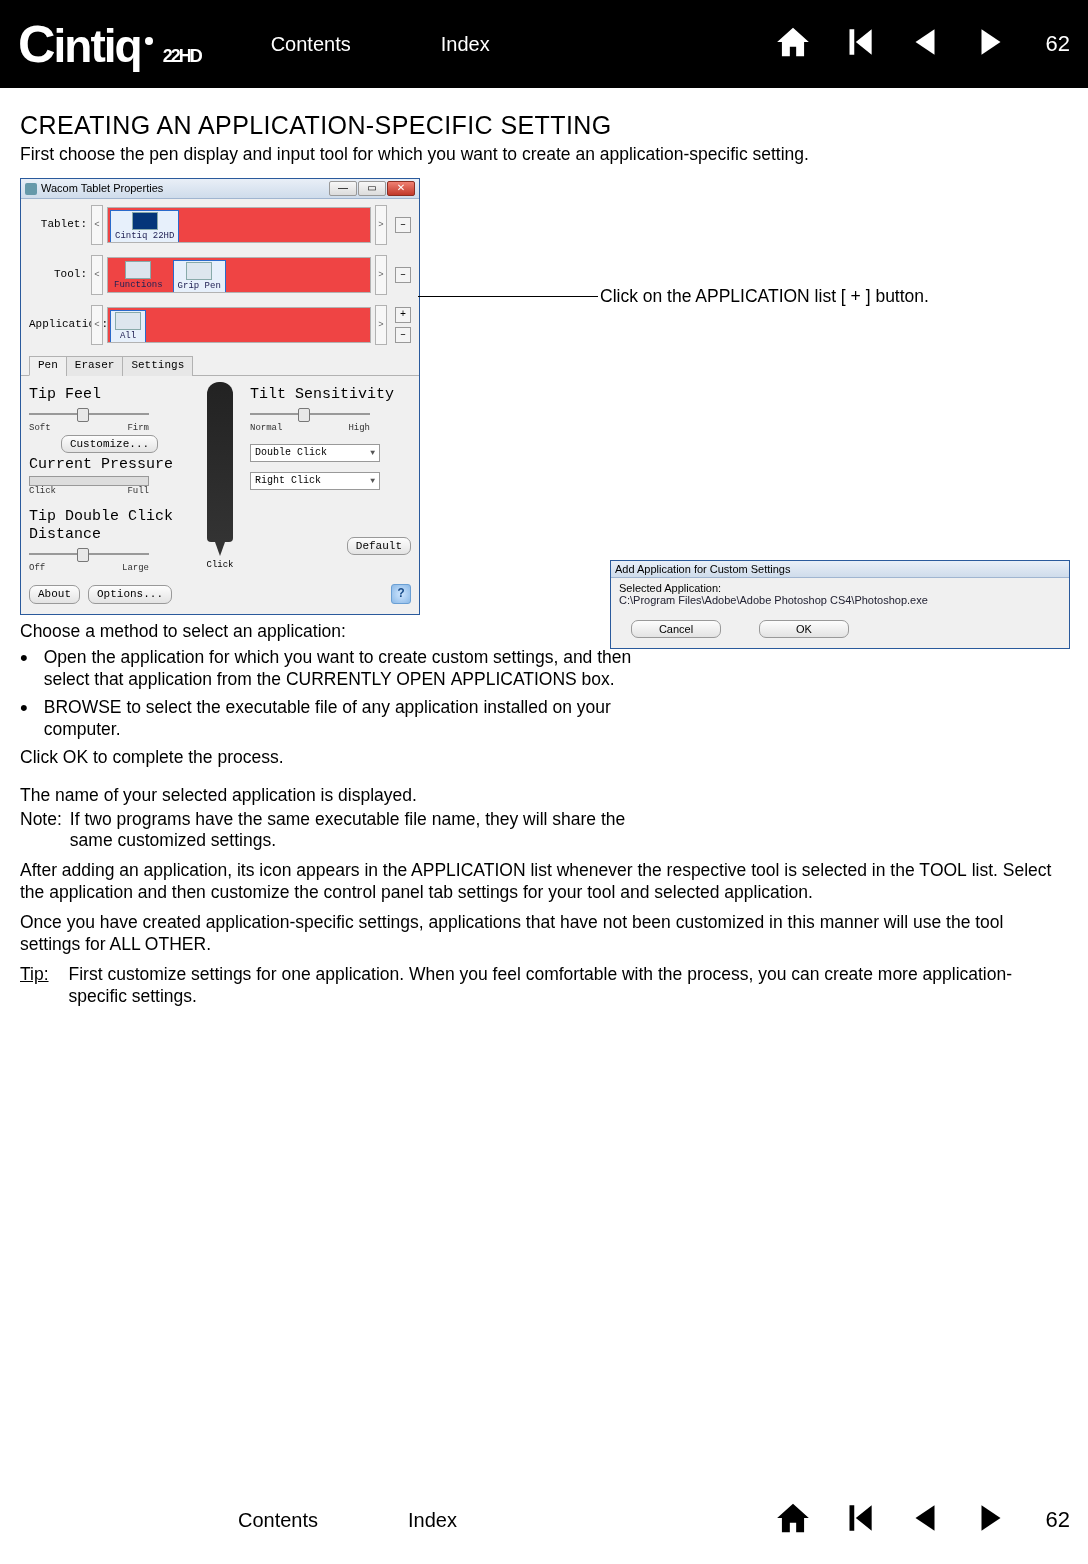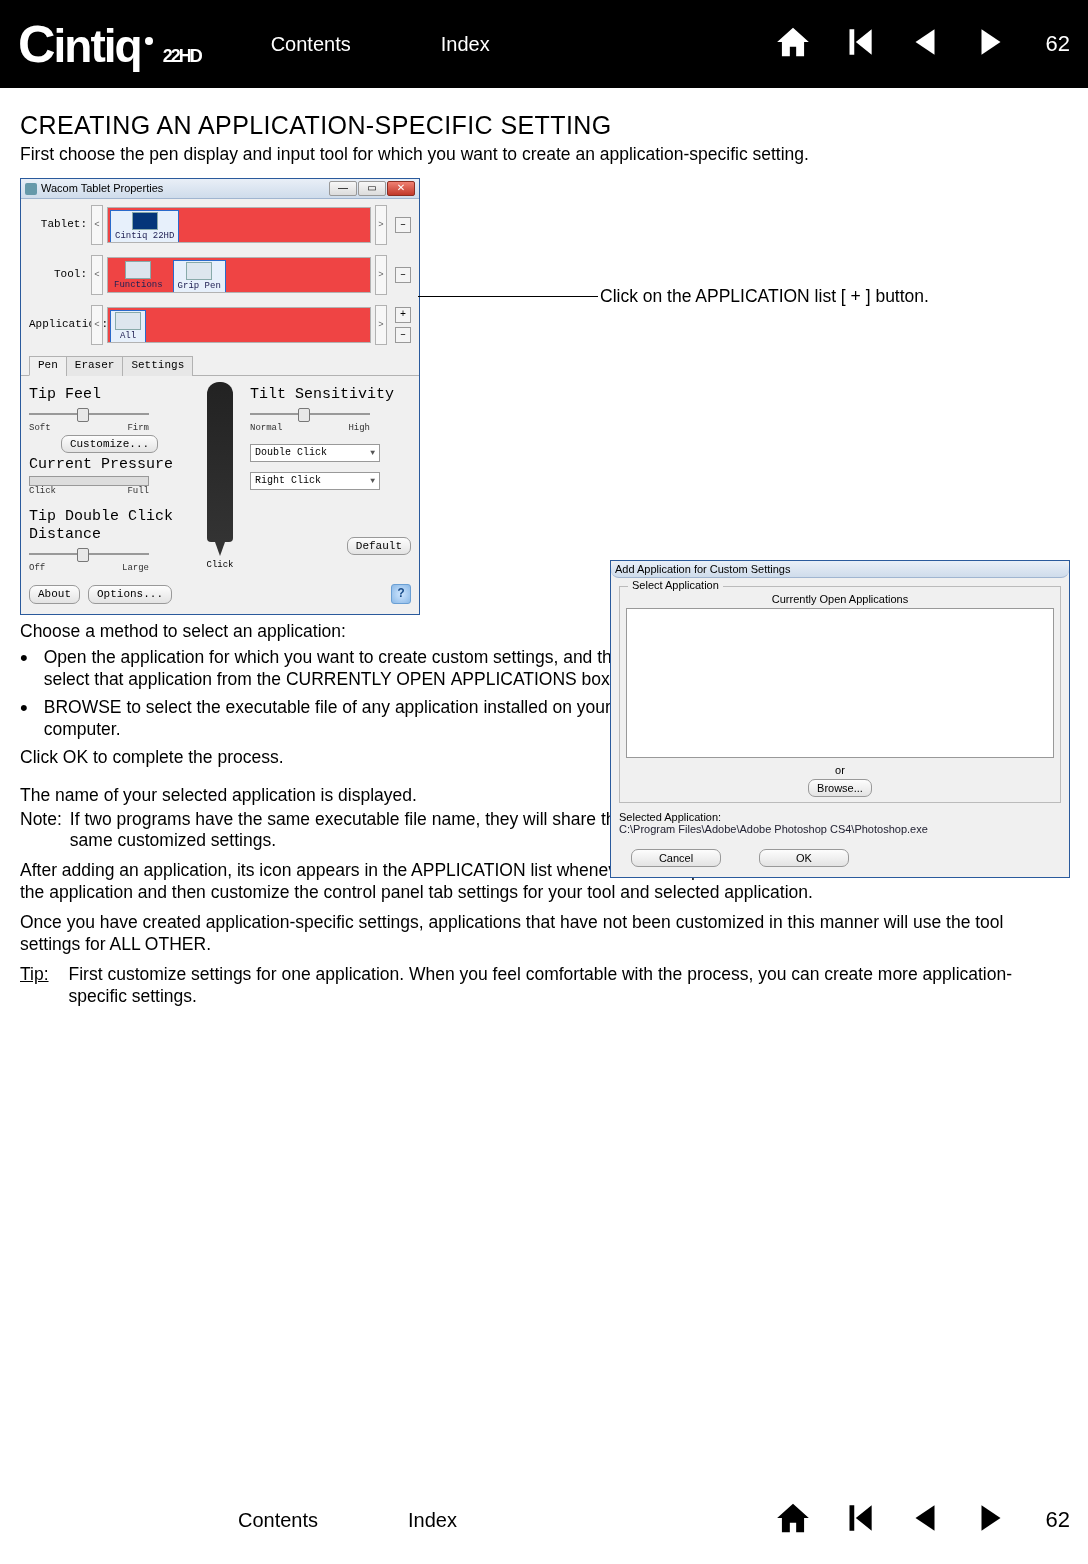--- a/index.html
+++ b/index.html
@@ -217,21 +217,21 @@
   .tip-row { display:flex; gap:20px; margin-top:8px; }
   .tip-row .tip-label { text-decoration: underline; white-space:nowrap; }
 
   
   .add-dlg {
     position:absolute; right:18px; top:560px;
     width:460px; border:1px solid #2a5a9c;
     font-family:"Segoe UI",Tahoma,sans-serif; font-size:11px;
     background:#f0f0f0;
   }
-  .add-dlg .wacom-titlebar{background:linear-gradient(#e9eff7,#cfdceb);border-radius:8px;}
+  .add-dlg .wacom-titlebar{background:linear-gradient(#e9eff7,#cfdceb);}
   .grp {
     border:1px solid #bBbBbB; margin:8px; padding:6px;
     position:relative; background:#f0f0f0;
   }
   .innerlabel{ text-align:center; font-size:11px; margin-bottom:3px;}
   .listbox{
     width:100%; height:150px; background:#fff; border:1px solid #999;
   }
   .or-row{ text-align:center; margin:6px 0; font-size:11px;}
   .browse-row{ text-align:center; margin-bottom:2px;}
@@ -444,29 +444,20 @@
   <div class="tip-row para">
     <span class="tip-label"><span>Tip:</span></span>
     <span>First customize settings for one application.  When you feel comfortable with the process, you can create more application-specific settings.</span>
   </div>
 </div>
 
 <div class="add-dlg">
   <div class="wacom-titlebar">
     <span>Add Application for Custom Settings</span>
   </div>
-  <div class="grp">
-    <span class="legend" style="position:absolute;top:-8px;left:8px;background:#f0f0f0;padding:0 4px;">Select Application</span>
-    <div class="innerlabel">Currently Open Applications</div>
-    <div class="listbox"></div>
-    <div class="or-row">or</div>
-    <div class="browse-row">
-      <span class="btn">Browse...</span>
-    </div>
-  </div>
   <div class="selapp">Selected Application:</div>
   <div class="selpath">C:\Program Files\Adobe\Adobe Photoshop CS4\Photoshop.exe</div>
   <div class="dlg-btn-row">
     <span class="btn">Cancel</span>
     <span class="btn">OK</span>
   </div>
 </div>
 
 <div class="navbar bottom">
   <div class="navbar-links">

